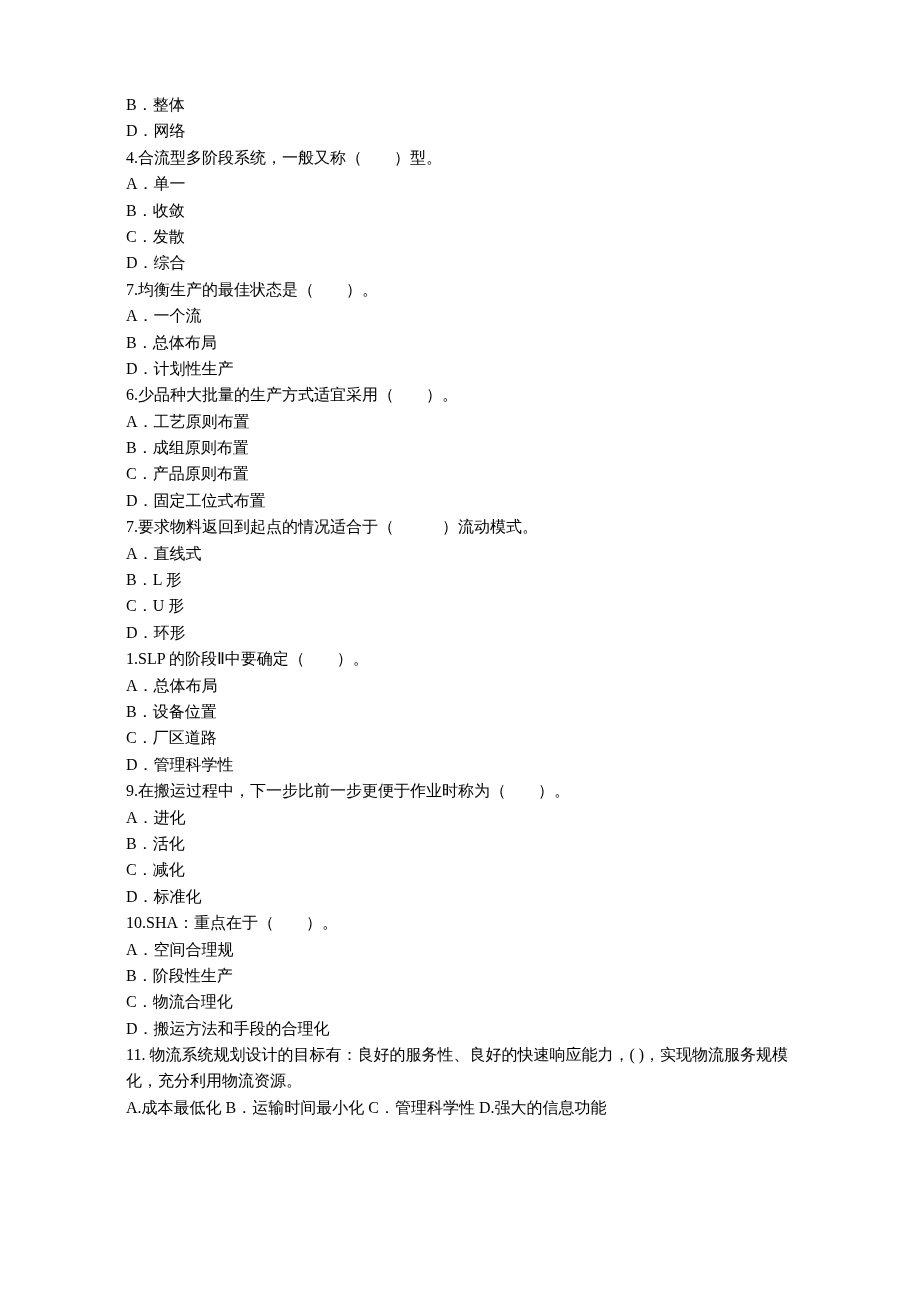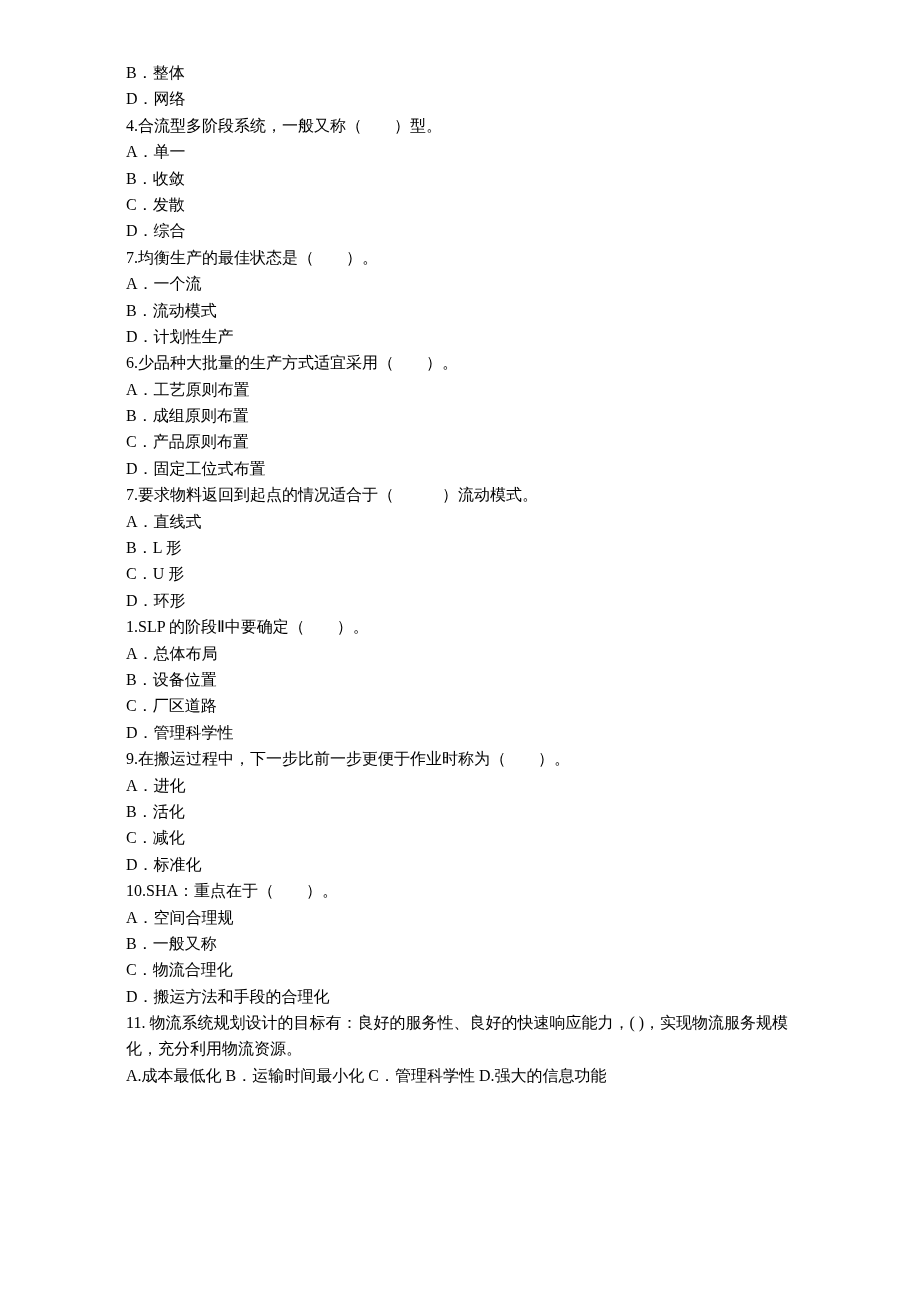--- a/index.html
+++ b/index.html
@@ -7,41 +7,41 @@
     padding: 0;
     background: #ffffff;
     font-family: "SimSun", "宋体", serif;
     font-size: 16px;
     color: #000000;
     line-height: 1.65;
   }
   .page {
     width: 920px;
     min-height: 1302px;
-    padding: 60px 118px 60px 126px;
+    padding: 92px 118px 60px 126px;
     box-sizing: border-box;
   }
   .line {
     white-space: pre-wrap;
   }
 </style>
 </head>
 <body>
 
 <div class="page">
   <div class="line">B．整体</div>
   <div class="line">D．网络</div>
   <div class="line">4.合流型多阶段系统，一般又称（        ）型。</div>
   <div class="line">A．单一</div>
   <div class="line">B．收敛</div>
   <div class="line">C．发散</div>
   <div class="line">D．综合</div>
   <div class="line">7.均衡生产的最佳状态是（        ）。</div>
   <div class="line">A．一个流</div>
-  <div class="line">B．流动模式</div>
+  <div class="line">B．总体布局</div>
   <div class="line">D．计划性生产</div>
   <div class="line">6.少品种大批量的生产方式适宜采用（        ）。</div>
   <div class="line">A．工艺原则布置</div>
   <div class="line">B．成组原则布置</div>
   <div class="line">C．产品原则布置</div>
   <div class="line">D．固定工位式布置</div>
   <div class="line">7.要求物料返回到起点的情况适合于（            ）流动模式。</div>
   <div class="line">A．直线式</div>
   <div class="line">B．L 形</div>
   <div class="line">C．U 形</div>
@@ -51,18 +51,18 @@
   <div class="line">B．设备位置</div>
   <div class="line">C．厂区道路</div>
   <div class="line">D．管理科学性</div>
   <div class="line">9.在搬运过程中，下一步比前一步更便于作业时称为（        ）。</div>
   <div class="line">A．进化</div>
   <div class="line">B．活化</div>
   <div class="line">C．减化</div>
   <div class="line">D．标准化</div>
   <div class="line">10.SHA：重点在于（        ）。</div>
   <div class="line">A．空间合理规</div>
-  <div class="line">B．一般又称</div>
+  <div class="line">B．阶段性生产</div>
   <div class="line">C．物流合理化</div>
   <div class="line">D．搬运方法和手段的合理化</div>
   <div class="line">11. 物流系统规划设计的目标有：良好的服务性、良好的快速响应能力，( )，实现物流服务规模化，充分利用物流资源。</div>
   <div class="line">A.成本最低化 B．运输时间最小化 C．管理科学性 D.强大的信息功能</div>
 </div>
 
 </body></html>

